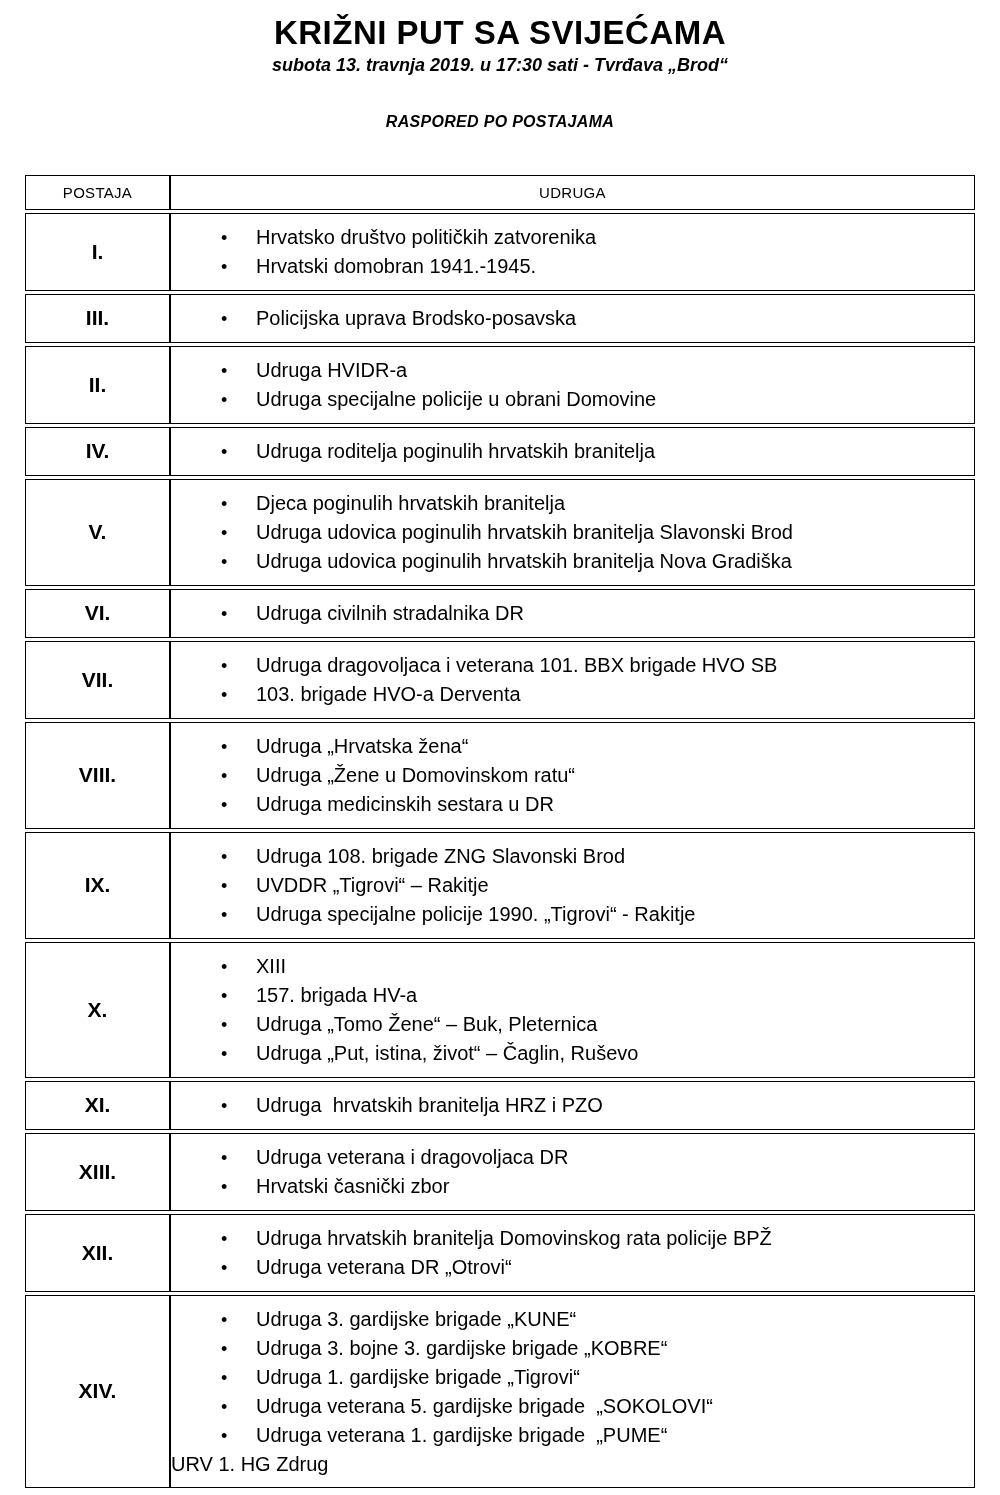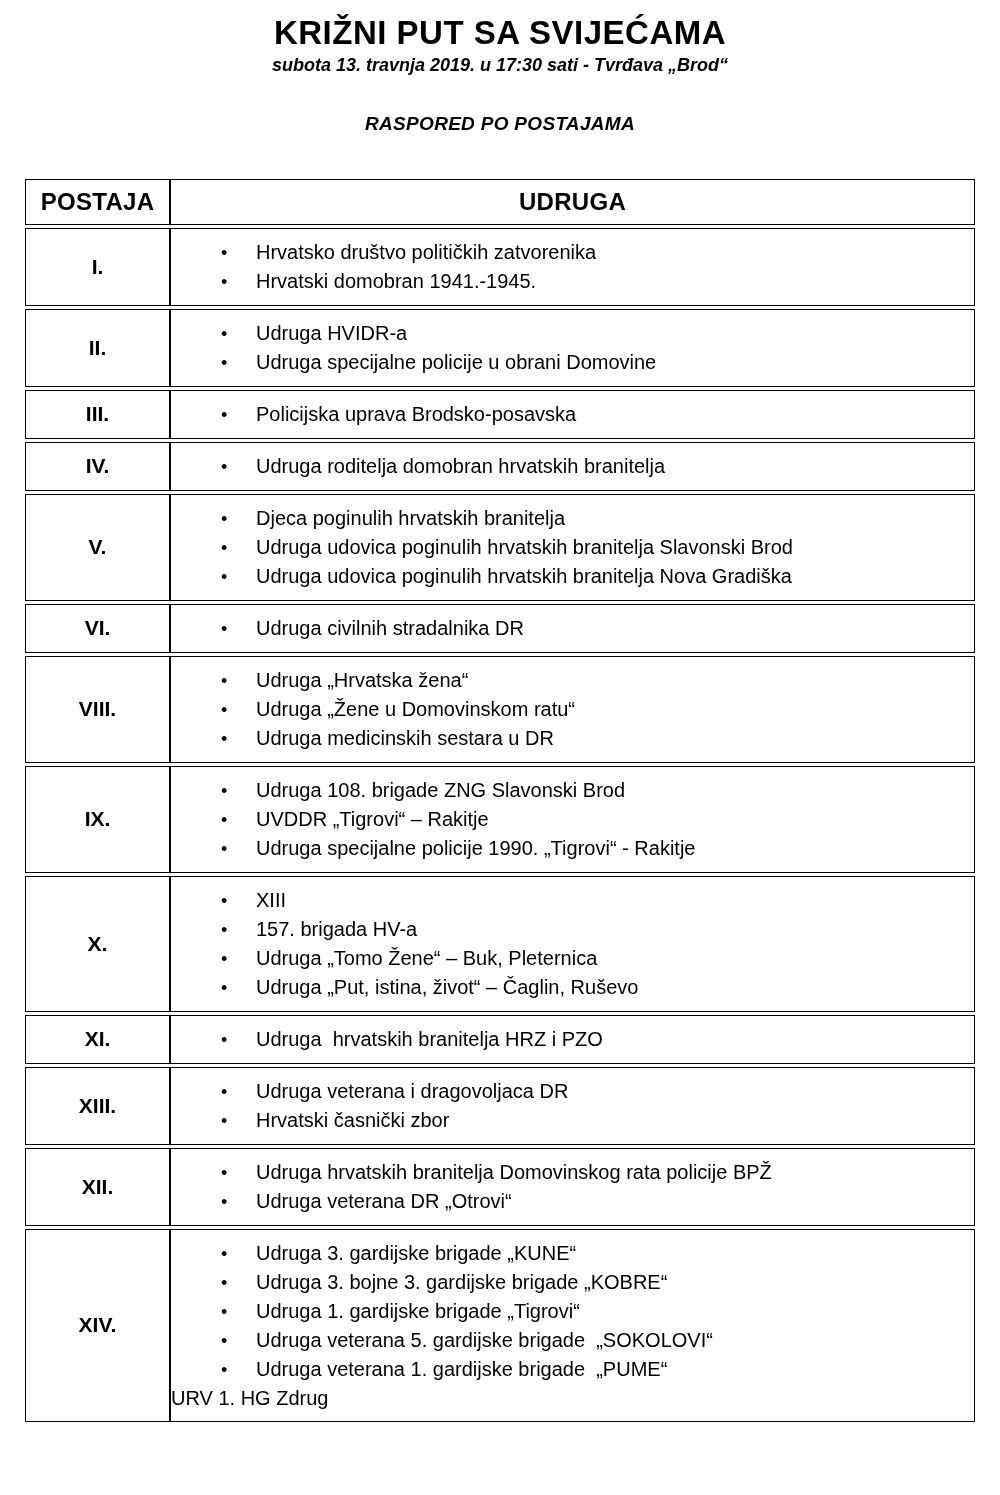--- a/index.html
+++ b/index.html
@@ -34,40 +34,40 @@
     margin:2px 0 0 0;
     text-align:center;
     font-size:18px;
     font-weight:bold;
     font-style:italic;
     line-height:1.2;
   }
   .section-heading{
     margin:36px 0 0 0;
     text-align:center;
-    font-size:19px;
+    font-size:16px;
     font-weight:bold;
     font-style:italic;
     letter-spacing:0.3px;
   }
   table.schedule{
     width:950px;
     margin-top:41px;
     border-collapse:separate;
     border-spacing:0 3px;
     table-layout:fixed;
   }
   th,td{
     border:1.5px solid var(--border);
     vertical-align:middle;
   }
   col.c-station{width:145px;}
   th{
-    font-size:24px;
-    font-weight:bold;
+    font-size:15px;
+    font-weight:normal;
     padding:8px 2px;
     text-align:center;
     letter-spacing:0.3px;
   }
   td.station{
     text-align:center;
     font-weight:bold;
     font-size:21px;
   }
   td.udruga{
@@ -124,54 +124,54 @@
               </li>
               <li class="item">
                 <span class="bullet">•</span>
                 <span class="item-text">Hrvatski domobran 1941.-1945.</span>
               </li>
             </ul>
     </td>
   </tr>
 
   <tr>
+    <td class="station">III.</td>
+    <td class="udruga">
+      <ul class="items">
+              <li class="item">
+                <span class="bullet">•</span>
+                <span class="item-text">Policijska uprava Brodsko-posavska</span>
+              </li>
+            </ul>
+    </td>
+  </tr>
+
+  <tr>
     <td class="station">II.</td>
     <td class="udruga">
       <ul class="items">
               <li class="item">
                 <span class="bullet">•</span>
                 <span class="item-text">Udruga HVIDR-a</span>
               </li>
               <li class="item">
                 <span class="bullet">•</span>
                 <span class="item-text">Udruga specijalne policije u obrani Domovine</span>
               </li>
             </ul>
     </td>
   </tr>
 
   <tr>
-    <td class="station">III.</td>
-    <td class="udruga">
-      <ul class="items">
-              <li class="item">
-                <span class="bullet">•</span>
-                <span class="item-text">Policijska uprava Brodsko-posavska</span>
-              </li>
-            </ul>
-    </td>
-  </tr>
-
-  <tr>
     <td class="station">IV.</td>
     <td class="udruga">
       <ul class="items">
               <li class="item">
                 <span class="bullet">•</span>
-                <span class="item-text">Udruga roditelja domobran hrvatskih branitelja</span>
+                <span class="item-text">Udruga roditelja poginulih hrvatskih branitelja</span>
               </li>
             </ul>
     </td>
   </tr>
 
   <tr>
     <td class="station">V.</td>
     <td class="udruga">
       <ul class="items">
               <li class="item">
@@ -195,20 +195,35 @@
     <td class="udruga">
       <ul class="items">
               <li class="item">
                 <span class="bullet">•</span>
                 <span class="item-text">Udruga civilnih stradalnika DR</span>
               </li>
             </ul>
     </td>
   </tr>
 
+  <tr>
+    <td class="station">VII.</td>
+    <td class="udruga">
+      <ul class="items">
+              <li class="item">
+                <span class="bullet">•</span>
+                <span class="item-text">Udruga dragovoljaca i veterana 101. BBX brigade HVO SB</span>
+              </li>
+              <li class="item">
+                <span class="bullet">•</span>
+                <span class="item-text">103. brigade HVO-a Derventa</span>
+              </li>
+            </ul>
+    </td>
+  </tr>
 
   <tr>
     <td class="station">VIII.</td>
     <td class="udruga">
       <ul class="items">
               <li class="item">
                 <span class="bullet">•</span>
                 <span class="item-text">Udruga „Hrvatska žena“</span>
               </li>
               <li class="item">

